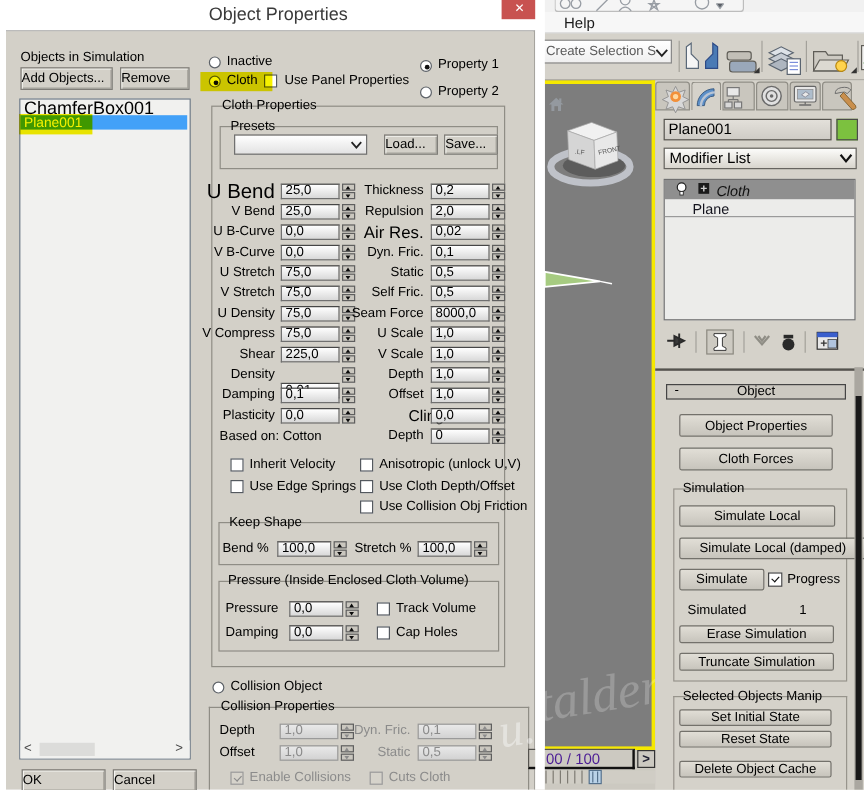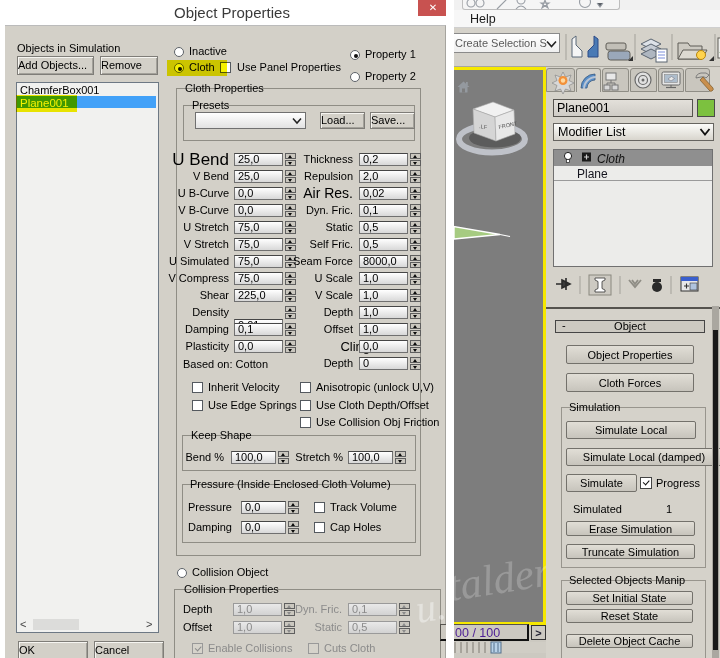--- a/index.html
+++ b/index.html
@@ -30,21 +30,21 @@
 .hl{background:#f6f100;mix-blend-mode:multiply}
 svg{position:absolute;overflow:visible}
 </style></head><body>
 <div style="left:174px;top:4px;width:200px;height:18px;font-size:15px;color:#3a3a3a;white-space:nowrap">Object Properties</div>
 <div style="left:418px;top:0px;width:30px;height:16px;background:#c85250;color:#fff;font-size:10px;text-align:center;line-height:15px">✕</div>
 <div style="left:5px;top:25px;width:441px;height:633px;background:#d3d0c8;border-top:1px solid #bbb;border-right:1px solid #a6a49e"></div>
 <div class="lbll" style="left:17px;top:42px;width:120px;height:12px;">Objects in Simulation</div>
 <div class="bt" style="left:17px;top:56px;width:77px;height:19px;line-height:17px">Add Objects...</div>
 <div class="bt" style="left:100px;top:56px;width:58px;height:19px;line-height:17px">Remove</div>
 <div style="left:16px;top:82px;width:143px;height:551px;background:#f1f1ef;border:1px solid #6d7884"></div>
-<div class="lbll" style="left:20px;top:84px;width:110px;height:12px;font-size:11px">ChamferBox001</div>
+<div class="lbll" style="left:20px;top:84px;width:110px;height:12px;font-size:15px">ChamferBox001</div>
 <div style="left:17px;top:96px;width:139px;height:12px;background:#42a1f8"></div>
 <div class="lbll" style="left:20px;top:97px;width:70px;height:11px;font-size:11.5px;color:#fff">Plane001</div>
 <div class="hl" style="left:16px;top:95px;width:61px;height:17px;"></div>
 <div style="left:17px;top:617px;width:141px;height:15px;background:#f1f1ef"></div>
 <div style="left:33px;top:619px;width:46px;height:11px;background:#dcdcda"></div>
 <div style="left:20px;top:618px;width:10px;height:14px;font-size:11px;color:#444;line-height:13px">&lt;</div>
 <div style="left:146px;top:618px;width:10px;height:14px;font-size:11px;color:#444;line-height:13px">&gt;</div>
 <div class="bt" style="left:18px;top:641px;width:70px;height:19px;line-height:17px">OK</div>
 <div class="bt" style="left:94px;top:641px;width:70px;height:19px;line-height:17px">Cancel</div>
 <div class="rd" style="left:174px;top:47px;width:10px;height:10px;"></div>
@@ -97,21 +97,21 @@
 <div class="sp" style="left:285px;top:221px;width:12px;height:13px;">
     <b></b>
     <i></i>
   </div>
 <div class="lbl" style="left:139px;top:238px;width:90px;height:13px;font-size:11px">V Stretch</div>
 <div class="ebox" style="left:234px;top:238px;width:49px;height:13px;">75,0</div>
 <div class="sp" style="left:285px;top:238px;width:12px;height:13px;">
     <b></b>
     <i></i>
   </div>
-<div class="lbl" style="left:139px;top:255px;width:90px;height:13px;font-size:11px">U Simulated</div>
+<div class="lbl" style="left:139px;top:255px;width:90px;height:13px;font-size:11px">U Density</div>
 <div class="ebox" style="left:234px;top:255px;width:49px;height:13px;">75,0</div>
 <div class="sp" style="left:285px;top:255px;width:12px;height:13px;">
     <b></b>
     <i></i>
   </div>
 <div class="lbl" style="left:139px;top:272px;width:90px;height:13px;font-size:11px">V Compress</div>
 <div class="ebox" style="left:234px;top:272px;width:49px;height:13px;">75,0</div>
 <div class="sp" style="left:285px;top:272px;width:12px;height:13px;">
     <b></b>
     <i></i>

